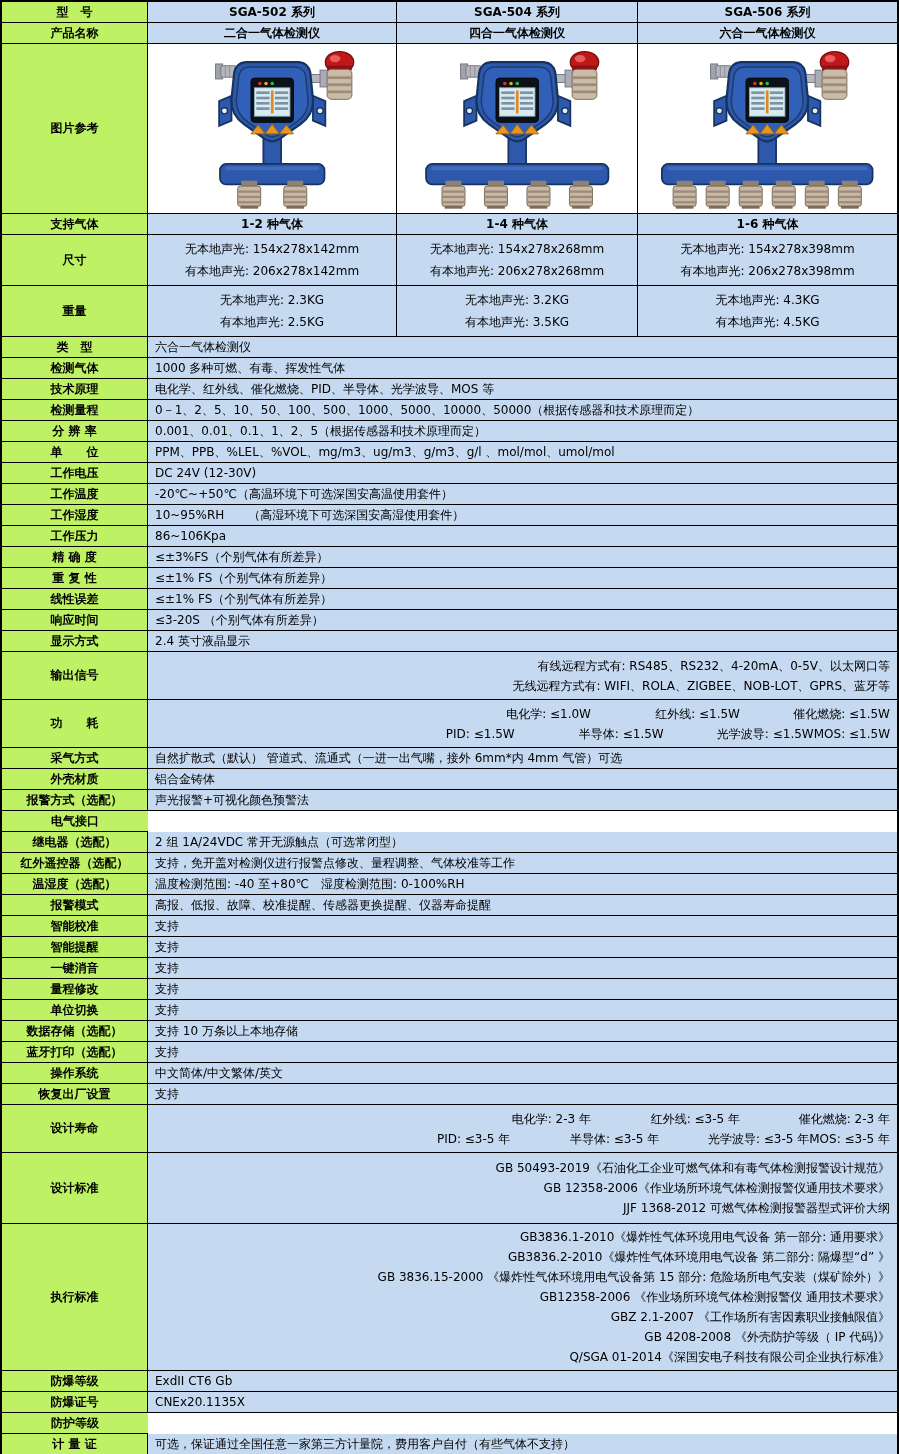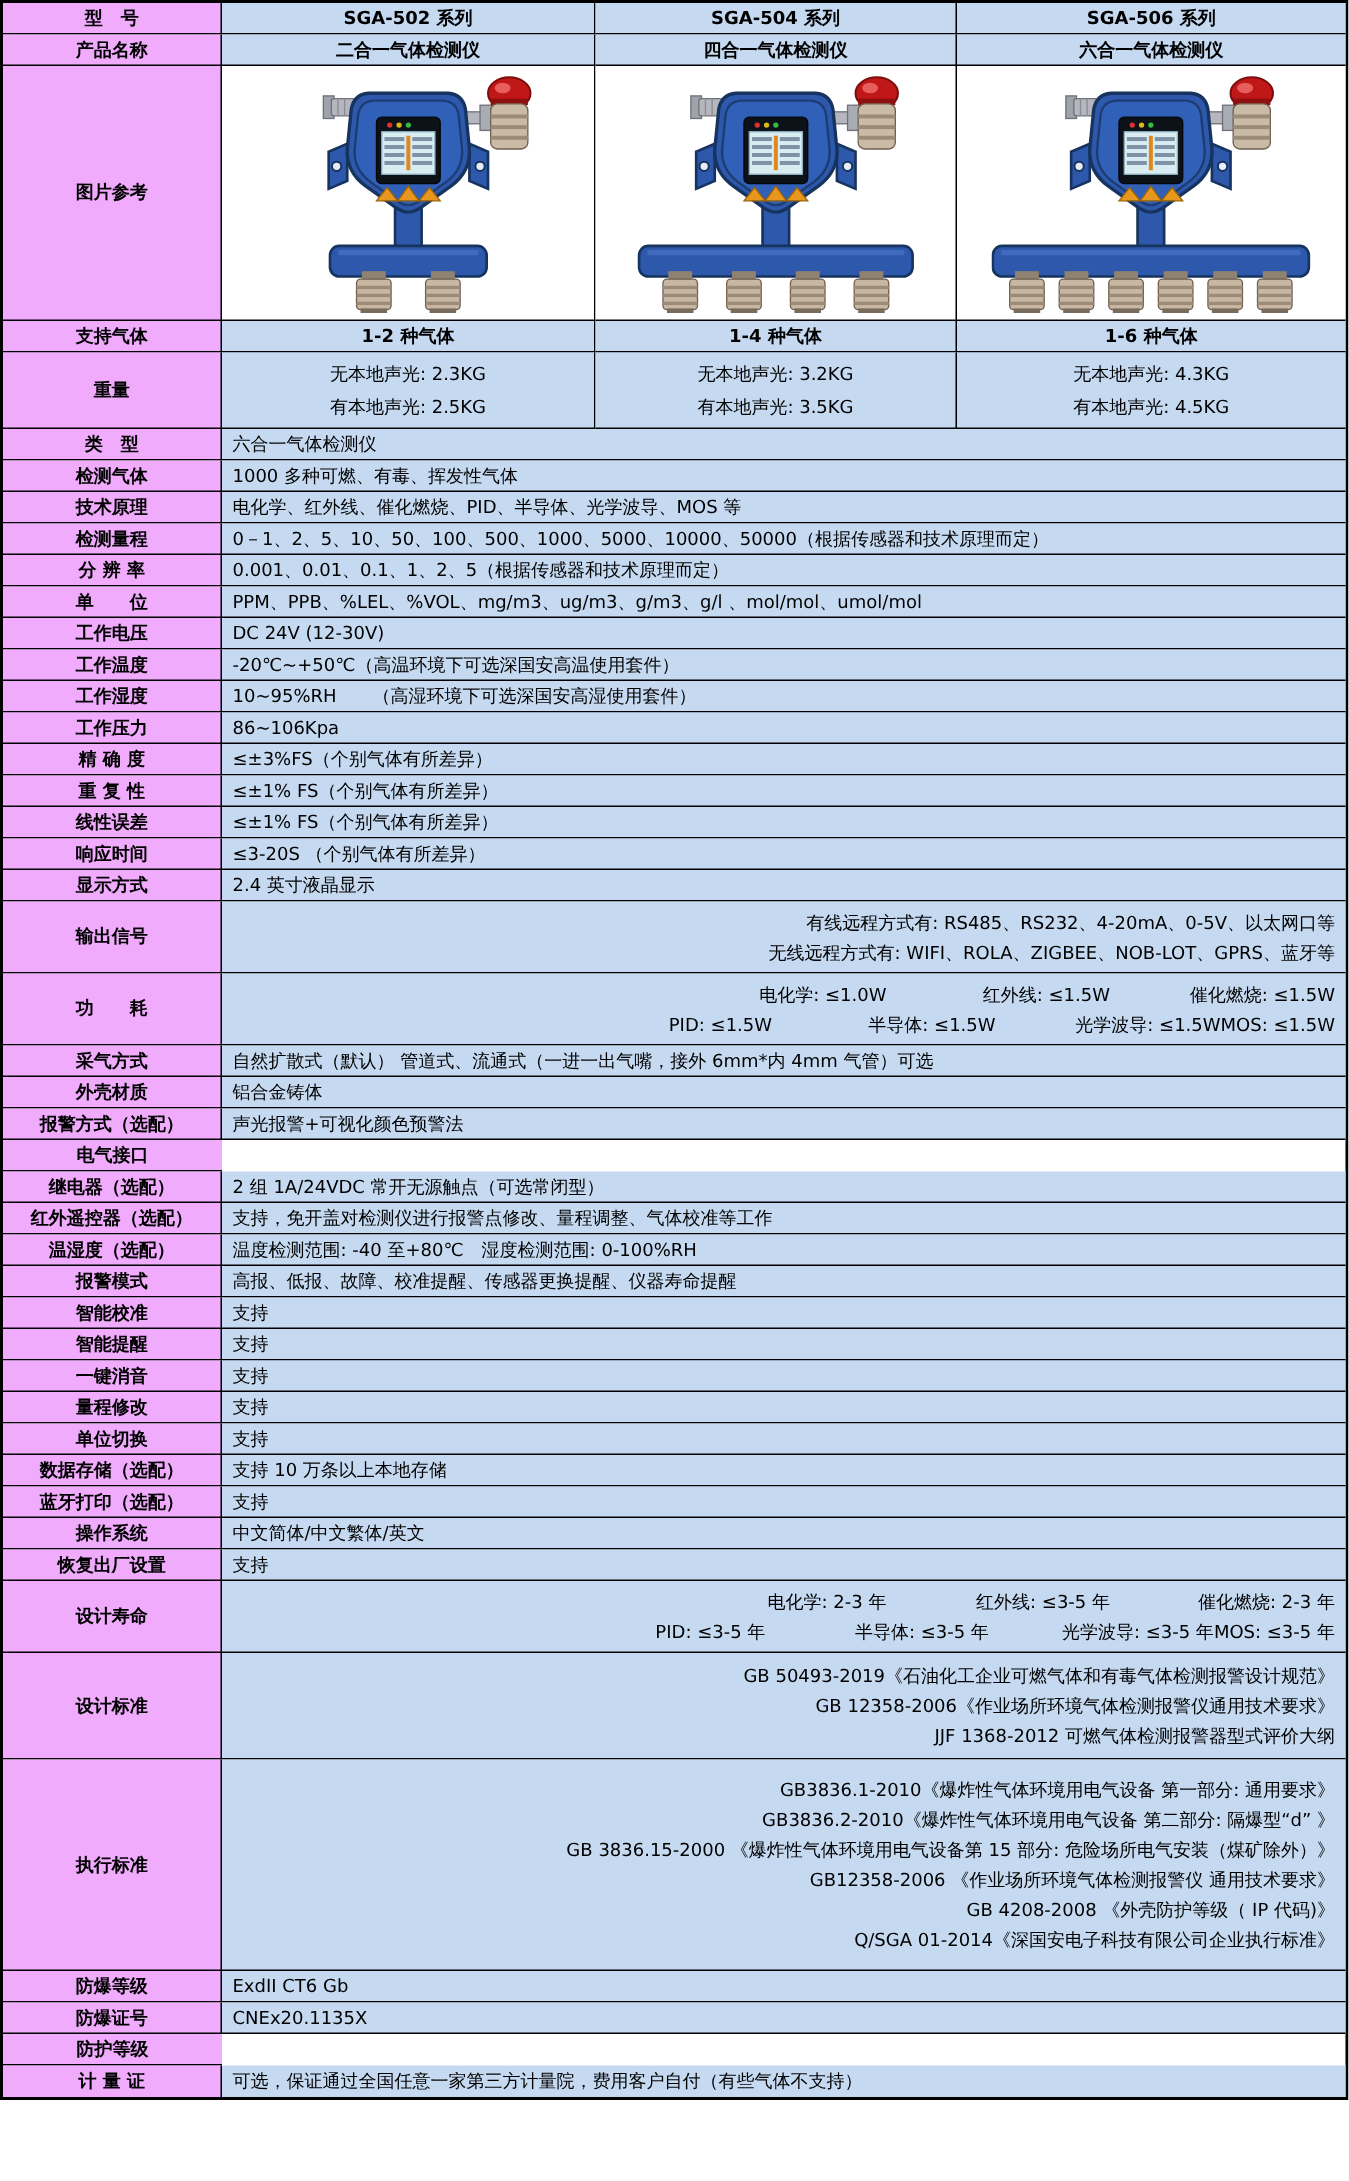--- a/index.html
+++ b/index.html
@@ -20,21 +20,21 @@
     border-bottom:1px solid #000;
     display:flex;
     align-items:center;
     min-height:21px;
     overflow:hidden;
     white-space:nowrap;
   }
   .row .cell:last-child{border-right:0;}
   .row:last-child .cell{border-bottom:0;}
   .label{
-    background:#f0abfc;
+    background:#bef264;
     justify-content:center;
     text-align:center;
     font-weight:bold;
     padding:0 2px;
   }
   .vcell{background:#c5d9f1;padding:0 7px;}
   .center{justify-content:center;padding:0 2px;font-weight:bold;}
   .bold{font-weight:bold;}
   .img-cell{background:#ffffff;justify-content:center;padding:2px 0;}
   .multiline{flex-direction:column;align-items:stretch;justify-content:center;padding:3px 7px;}
@@ -271,20 +271,35 @@
         </svg>
       </div>
     </div>
     <div class="row">
       <div class="cell label">支持气体</div>
       <div class="cell vcell center">1-2 种气体</div>
       <div class="cell vcell center">1-4 种气体</div>
       <div class="cell vcell center">1-6 种气体</div>
     </div>
     <div class="row h48">
+      <div class="cell label">尺寸</div>
+      <div class="cell vcell multiline center2">
+        <div class="ln">无本地声光: 154x278x142mm</div>
+        <div class="ln">有本地声光: 206x278x142mm</div>
+      </div>
+      <div class="cell vcell multiline center2">
+        <div class="ln">无本地声光: 154x278x268mm</div>
+        <div class="ln">有本地声光: 206x278x268mm</div>
+      </div>
+      <div class="cell vcell multiline center2">
+        <div class="ln">无本地声光: 154x278x398mm</div>
+        <div class="ln">有本地声光: 206x278x398mm</div>
+      </div>
+    </div>
+    <div class="row h48">
       <div class="cell label">重量</div>
       <div class="cell vcell multiline center2">
         <div class="ln">无本地声光: 2.3KG</div>
         <div class="ln">有本地声光: 2.5KG</div>
       </div>
       <div class="cell vcell multiline center2">
         <div class="ln">无本地声光: 3.2KG</div>
         <div class="ln">有本地声光: 3.5KG</div>
       </div>
       <div class="cell vcell multiline center2">
@@ -448,20 +463,21 @@
         <div class="ln">JJF 1368-2012 可燃气体检测报警器型式评价大纲</div>
       </div>
     </div>
     <div class="row merged h141">
       <div class="cell label">执行标准</div>
       <div class="cell vcell multiline">
         <div class="ln">GB3836.1-2010《爆炸性气体环境用电气设备 第一部分: 通用要求》</div>
         <div class="ln">GB3836.2-2010《爆炸性气体环境用电气设备 第二部分: 隔爆型“d”  》</div>
         <div class="ln">GB 3836.15-2000 《爆炸性气体环境用电气设备第 15 部分: 危险场所电气安装（煤矿除外）》</div>
         <div class="ln">GB12358-2006 《作业场所环境气体检测报警仪 通用技术要求》</div>
+        <div class="ln">GBZ 2.1-2007 《工作场所有害因素职业接触限值》</div>
         <div class="ln">GB 4208-2008 《外壳防护等级（ IP 代码)》</div>
         <div class="ln">Q/SGA 01-2014《深国安电子科技有限公司企业执行标准》</div>
       </div>
     </div>
     <div class="row merged">
       <div class="cell label">防爆等级</div>
       <div class="cell vcell">ExdII CT6 Gb</div>
     </div>
     <div class="row merged">
       <div class="cell label">防爆证号</div>

